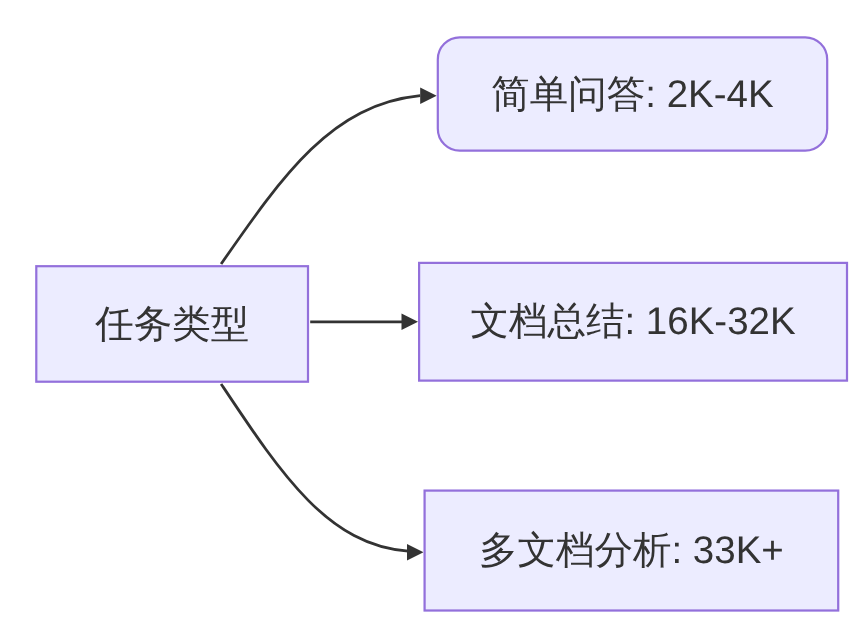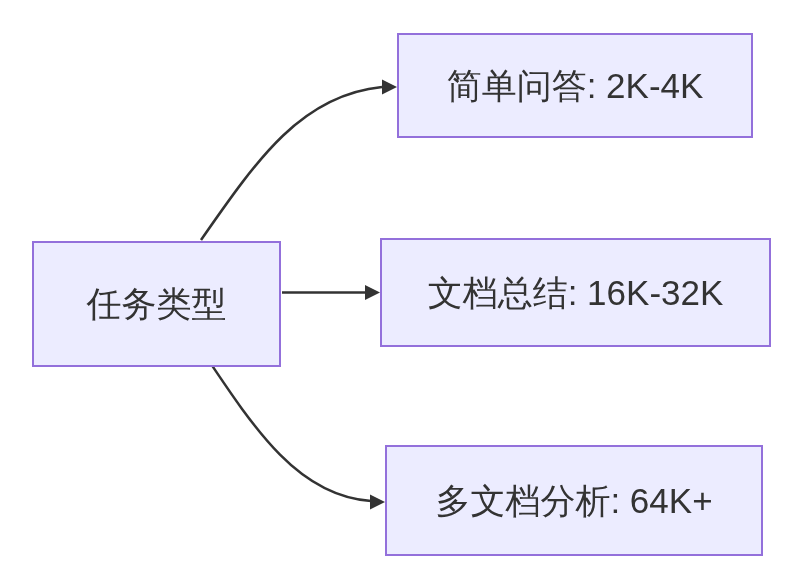--- a/index.html
+++ b/index.html
@@ -28,22 +28,22 @@
     background: var(--node-fill, #ECECFF);
     border: 2px solid var(--node-border, #9370DB);
     color: var(--text-color, #333333);
     font-size: 35px;
     line-height: 1.2;
     display: flex;
     align-items: center;
     justify-content: center;
     white-space: nowrap;
   }
-  .node-root   { left: 32px;  top: 241px; width: 249px; height: 126px; }
-  .node-branch-0 { left: 397px; top: 33px;  width: 356px; height: 105px; }
+  .node-root   { left: 32px;  top: 241px; width: 249px; height: 107px; }
+  .node-branch-0 { left: 397px; top: 33px;  width: 356px; height: 105px; border-radius: 21px; }
   .node-branch-1 { left: 380px; top: 238px; width: 391px; height: 109px; justify-content: center; }
   .node-branch-2 { left: 385px; top: 445px; width: 378px; height: 111px; }
 </style>
 </head>
 <body>
 
 <div class="canvas">
 
   <svg class="edges" viewBox="0 0 787 572" xmlns="http://www.w3.org/2000/svg">
     <g>
@@ -66,16 +66,16 @@
 
   <div class="node node-branch-0">
     <span>简单问答: 2K-4K</span>
   </div>
 
   <div class="node node-branch-1">
     <span>文档总结: 16K-32K</span>
   </div>
 
   <div class="node node-branch-2">
-    <span>多文档分析: 64K+</span>
+    <span>多文档分析: 33K+</span>
   </div>
 
 </div>
 
 </body></html>

